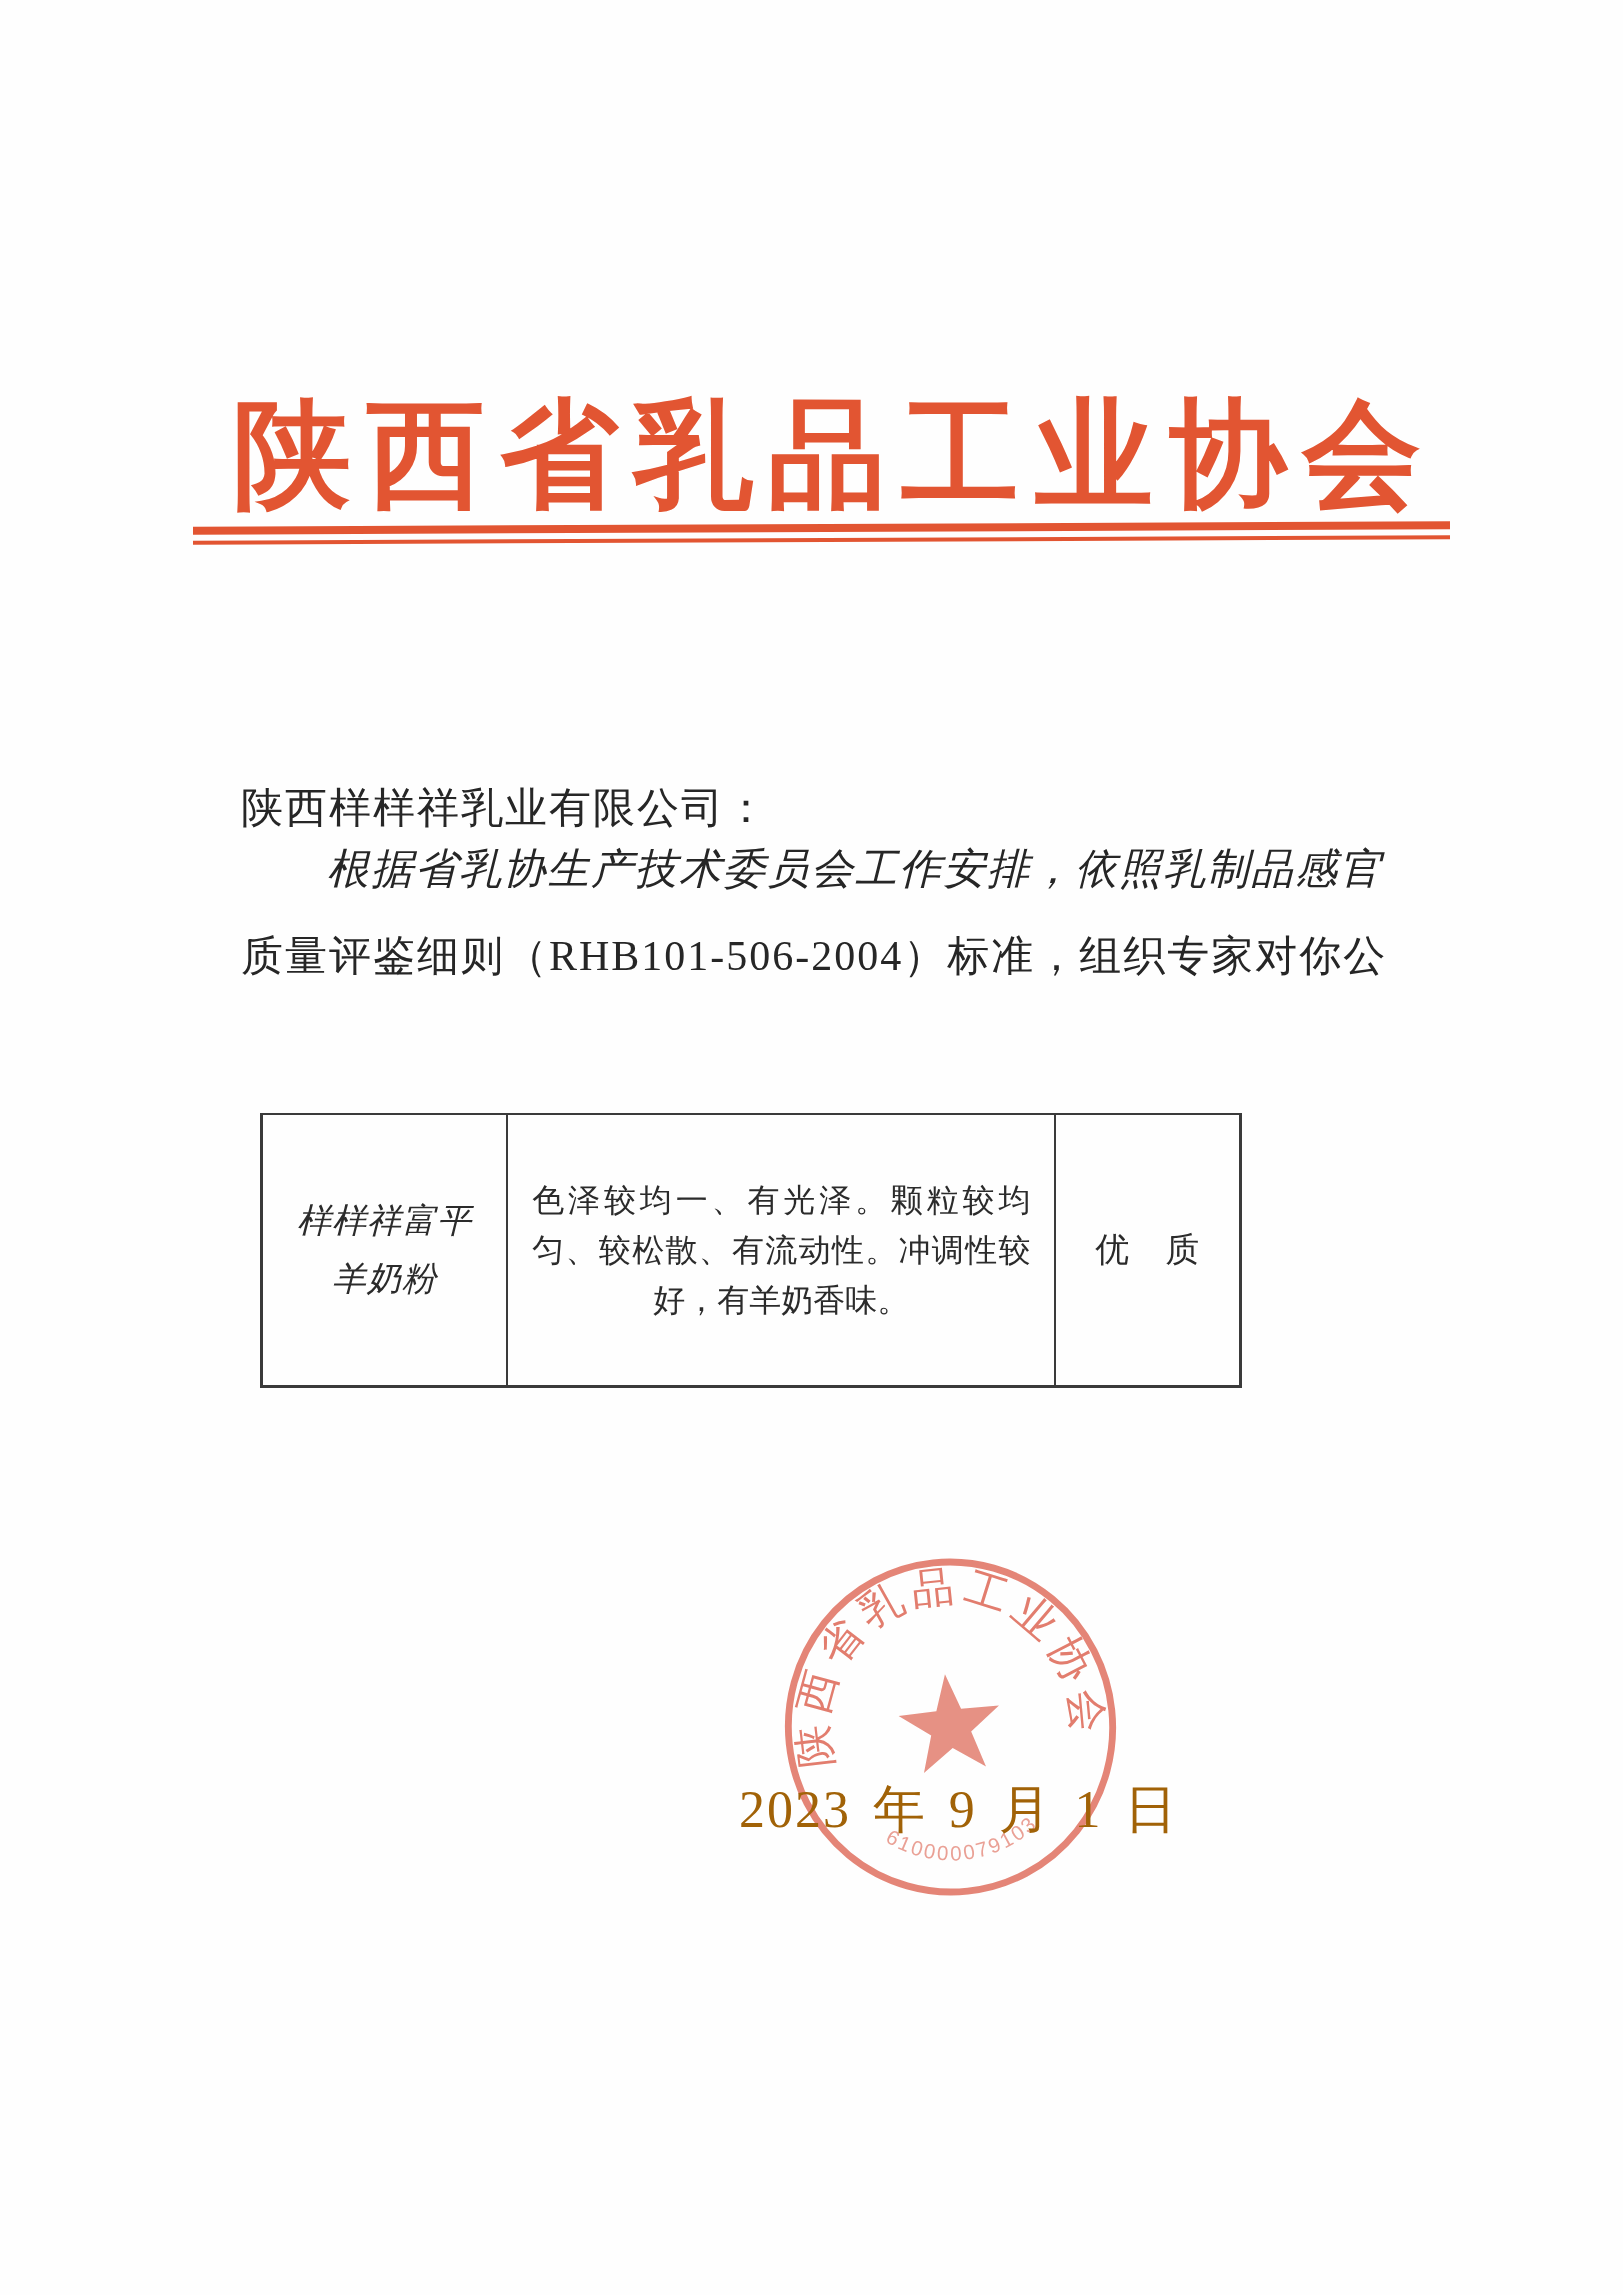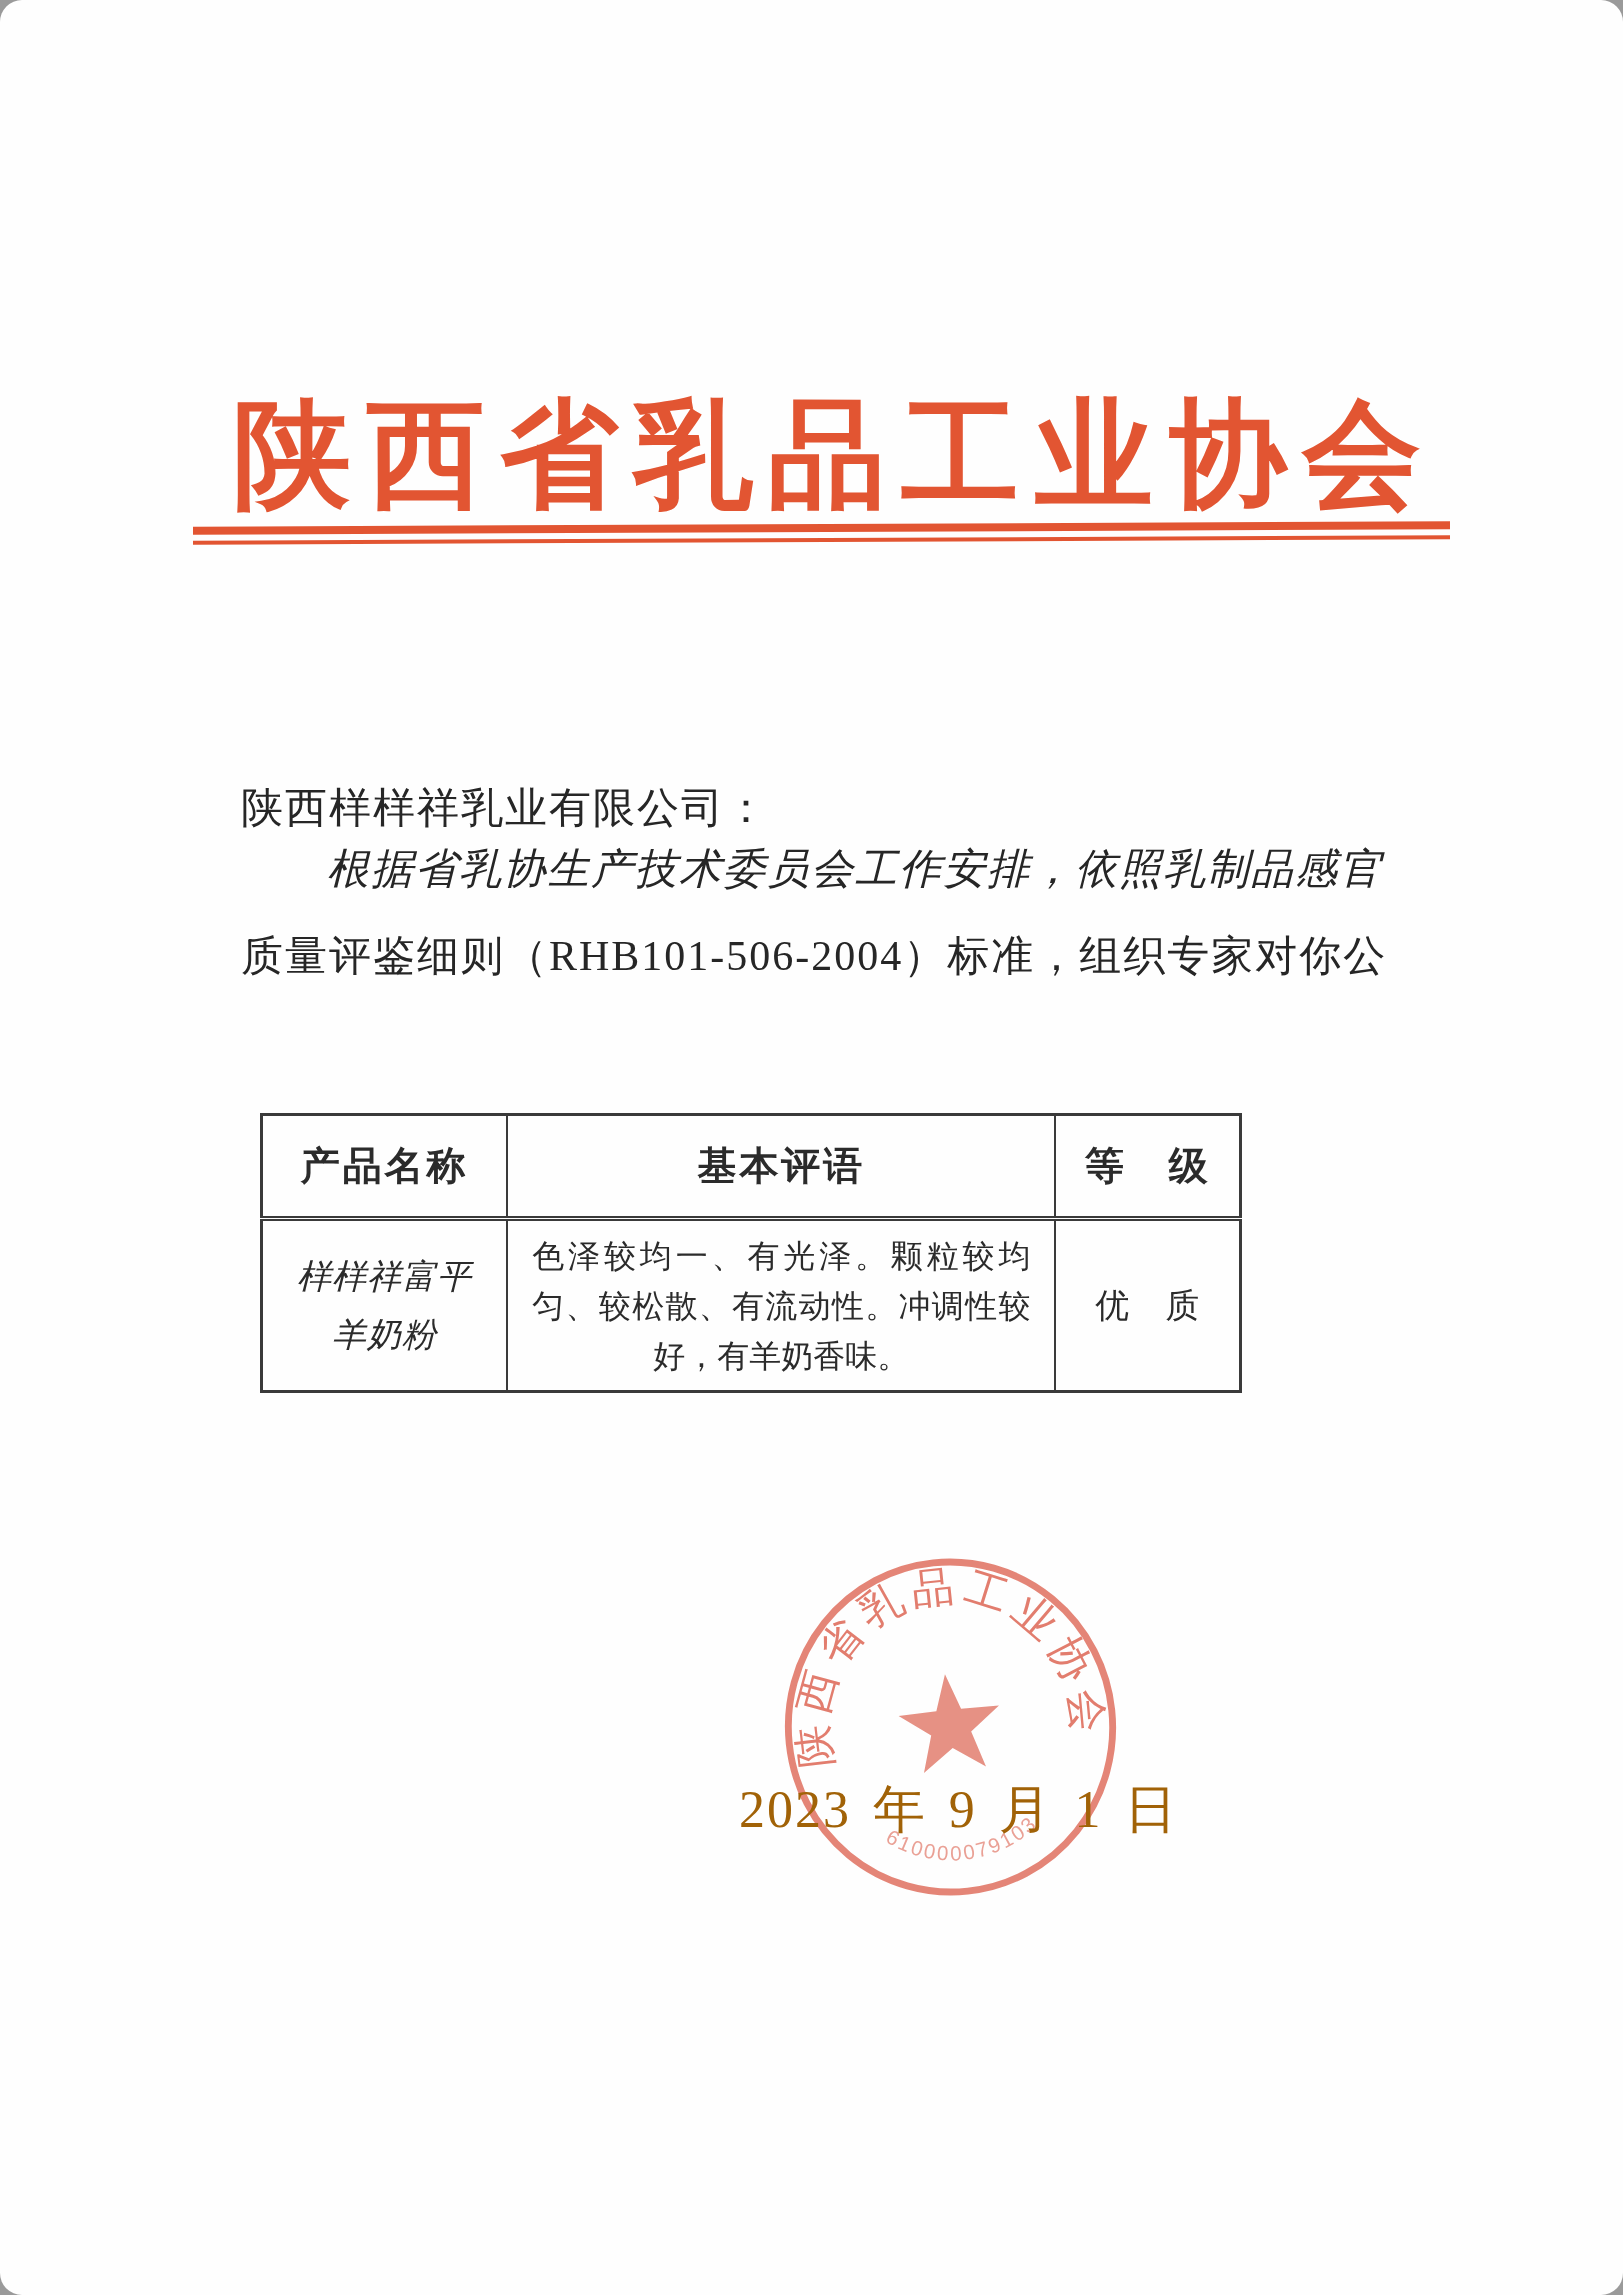--- a/index.html
+++ b/index.html
@@ -3,21 +3,20 @@
 <meta charset="utf-8">
 <style>
   html,body{margin:0;padding:0;background:#9a9a9a;}
   #page{
     position:relative;
     width:1623px;height:2295px;
     background:#fefefe;
     font-family:"Liberation Serif","DejaVu Serif",serif;
     color:#232323;
     overflow:hidden;
-    border-radius:22px;
   }
   
   .letterhead-title{
     position:absolute;top:382px;left:221px;width:1227px;
     text-align:center;
     font-size:118px;line-height:147px;
     font-weight:600;
     letter-spacing:15.7px;
     white-space:nowrap;
   }
@@ -110,25 +109,20 @@
   <div class="bodyline pline0">根据省乳协生产技术委员会工作安排，依照乳制品感官</div>
   <div class="bodyline pline1">质量评鉴细则（RHB101-506-2004）标准，组织专家对你公</div>
 
   <table class="eval-table">
     <colgroup>
         <col class="c1">
         <col class="c2">
         <col class="c3">
       </colgroup>
     <tbody>
-        <tr>
-      <th class="th-product">产品名称</th>
-      <th>基本评语</th>
-      <th class="th-grade">等　级</th>
-    </tr>
     <tr>
       <td class="td-product">样样祥富平羊奶粉</td>
       <td class="td-comment">色泽较均一、有光泽。颗粒较均匀、较松散、有流动性。冲调性较好，有羊奶香味。</td>
       <td class="td-grade">优　质</td>
     </tr>
   </tbody>
     </table>
 
   <svg class="stamp" viewBox="0 0 690 700" xmlns="http://www.w3.org/2000/svg">
     <defs>

